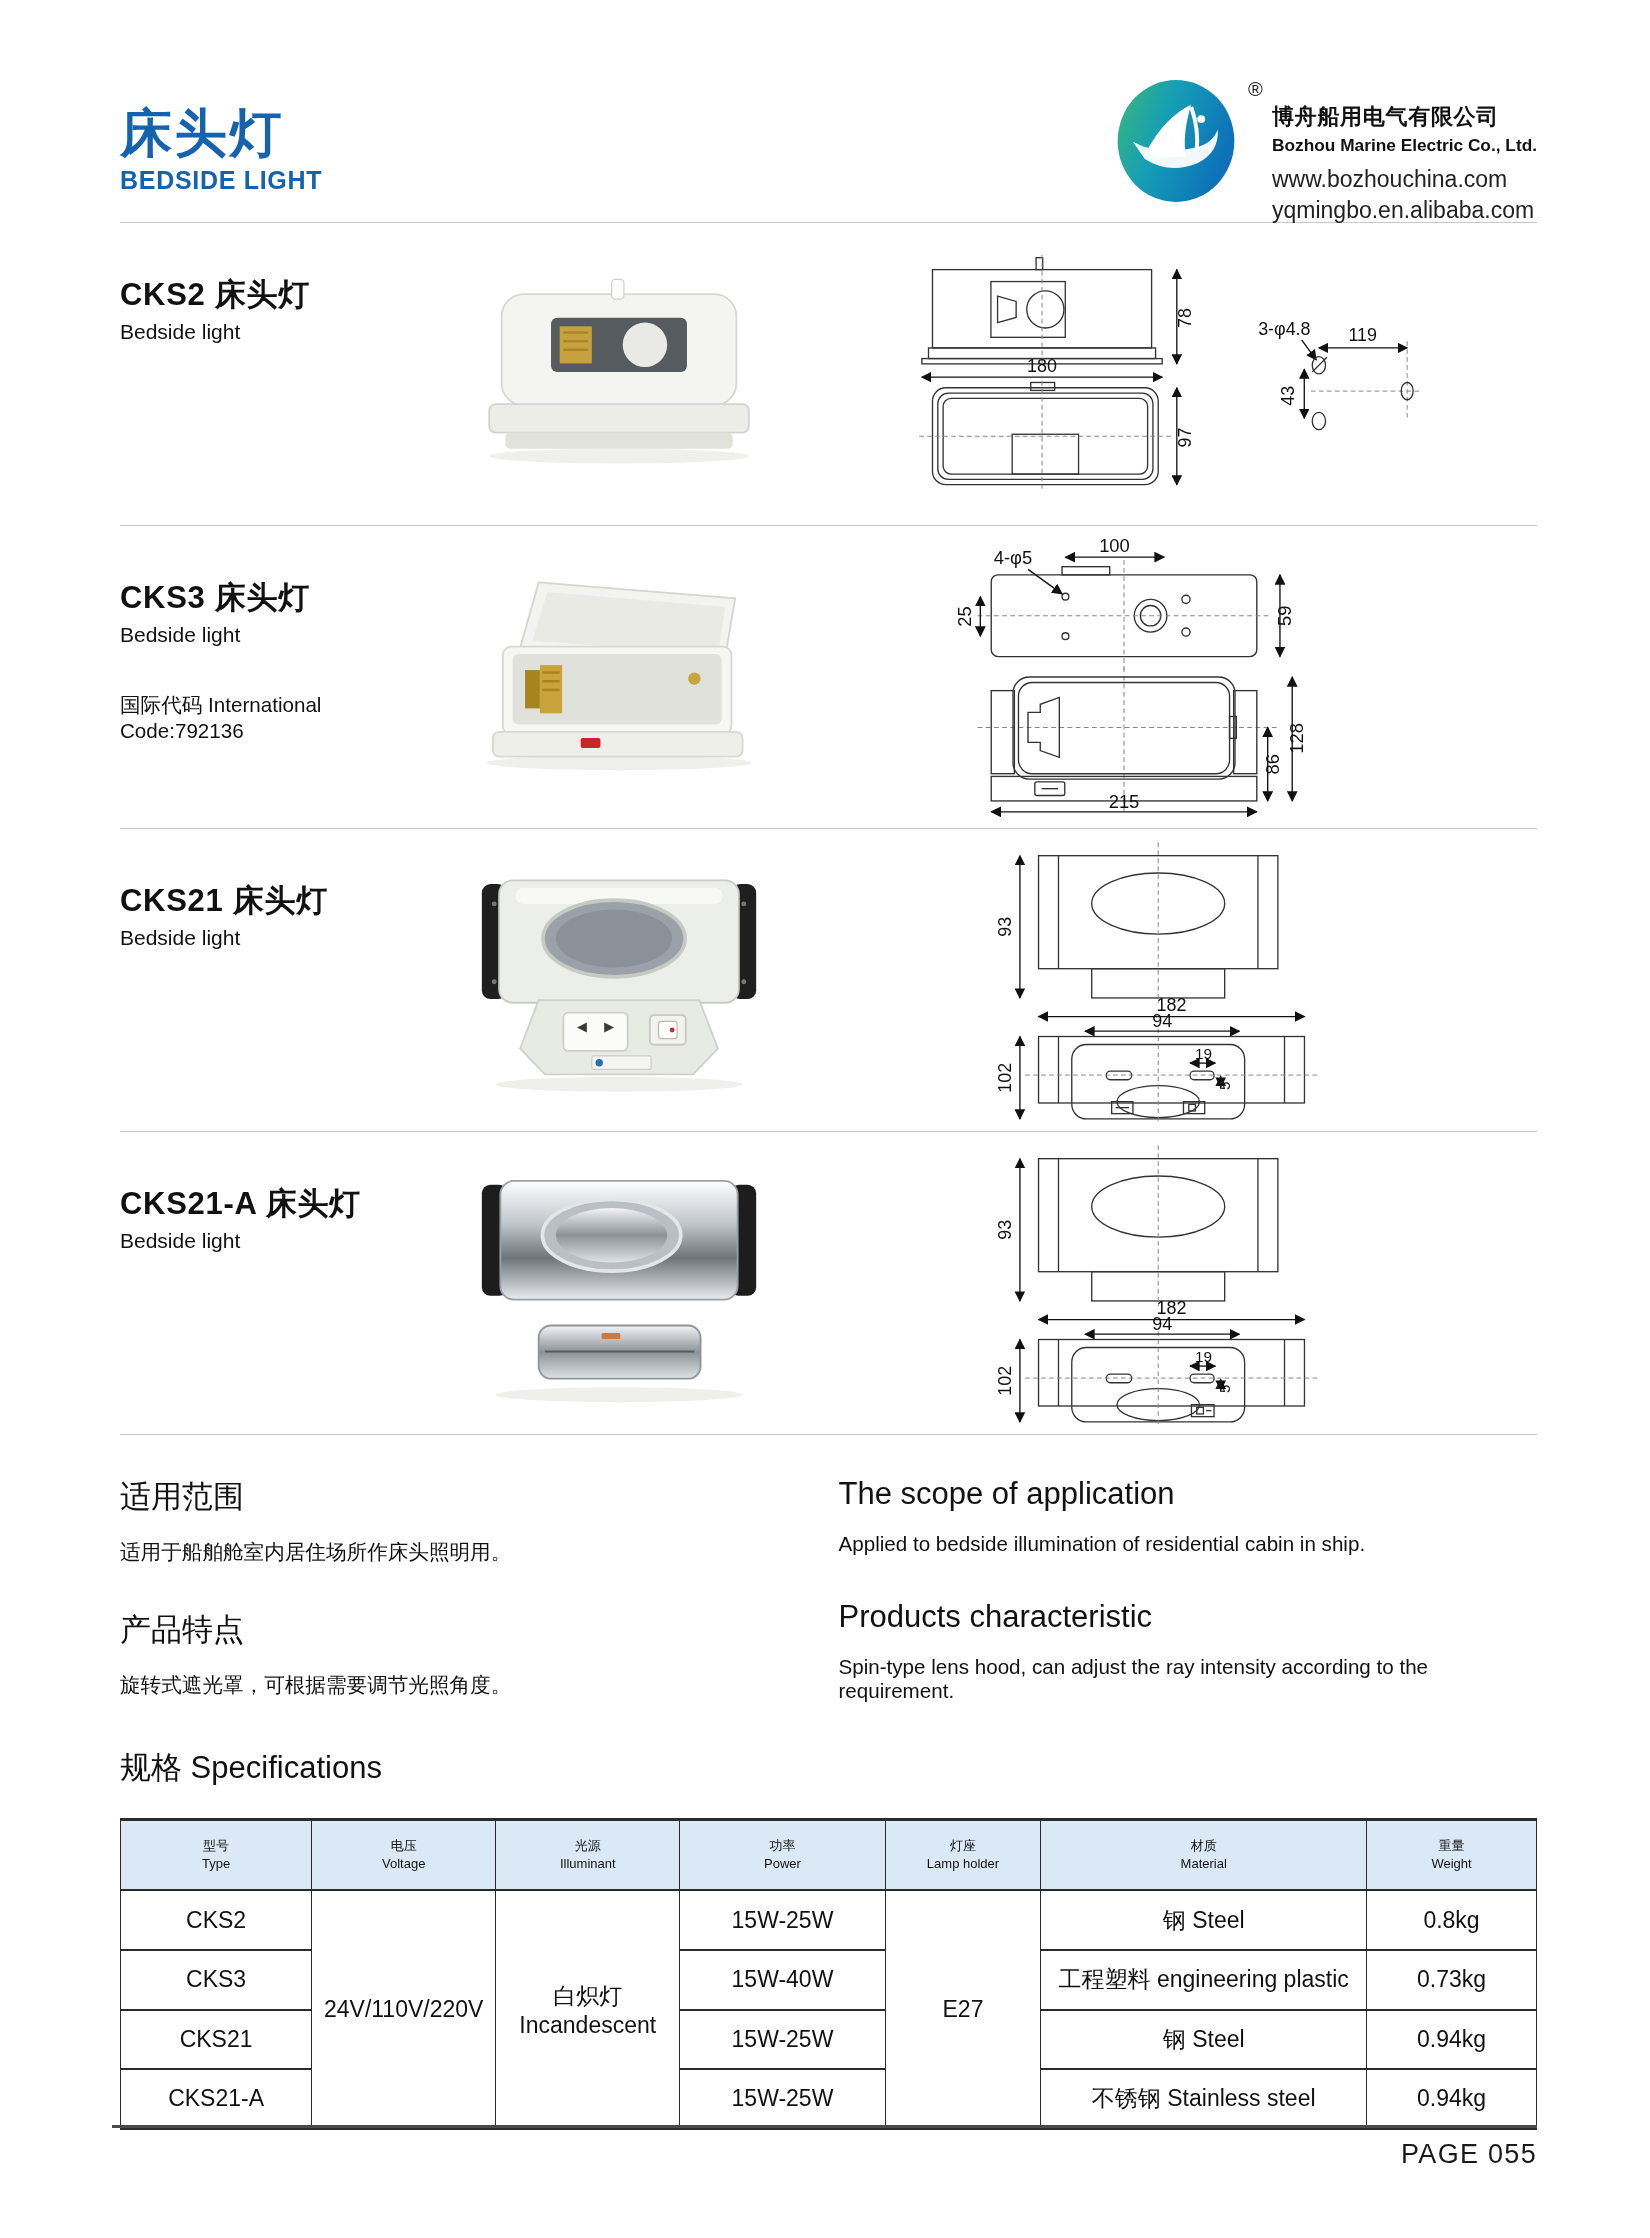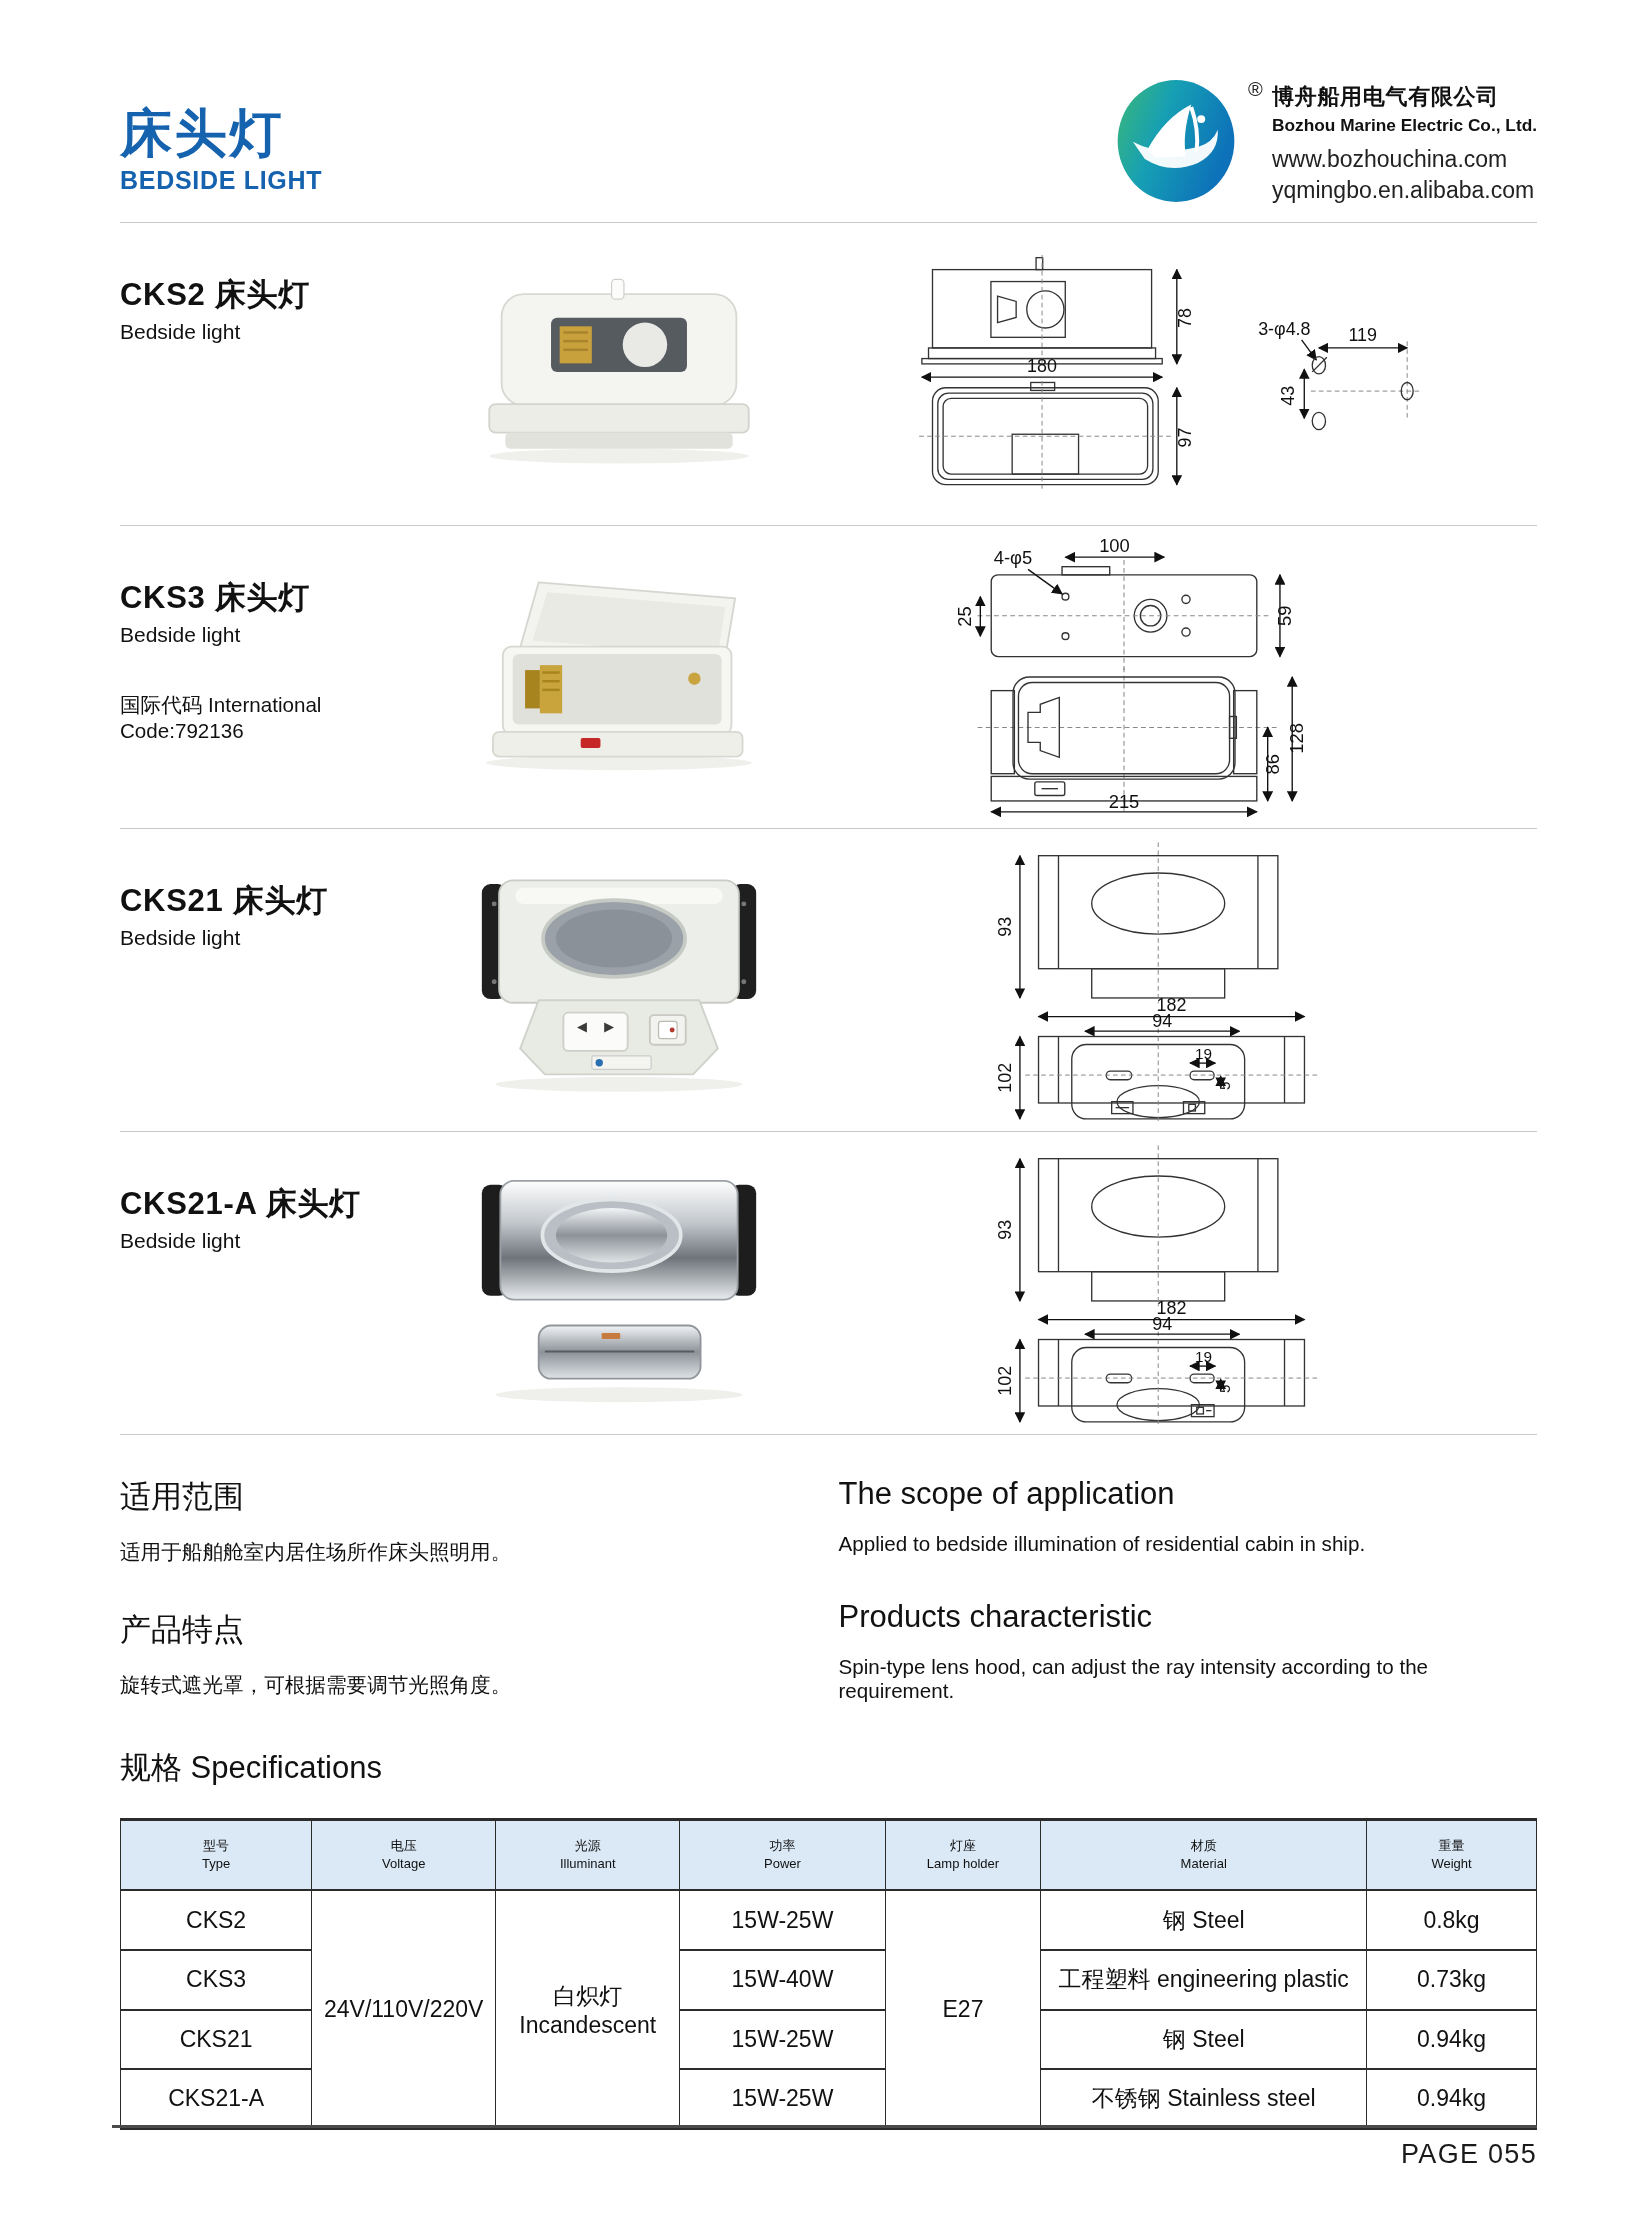--- a/index.html
+++ b/index.html
@@ -13,21 +13,21 @@
   .header{
     display:flex;justify-content:space-between;align-items:flex-start;
     padding-top:78px;height:223px;box-sizing:border-box;
     border-bottom:1.3px solid #c9c9c9;
   }
   .title-block{padding-top:29px;}
   .title-zh{font-size:52px;font-weight:bold;color:#1562ae;letter-spacing:2.7px;line-height:1;}
   .title-en{font-size:25px;font-weight:bold;color:#1562ae;letter-spacing:0.7px;margin-top:6.7px;}
   .brand{display:flex;align-items:flex-start;gap:9.3px;position:relative;}
   .brand .reg{font-size:20px;color:#222;line-height:1;margin-top:1.3px;}
-  .brand-text{margin-top:4px;}
+  .brand-text{margin-top:24px;}
   .brand-name-zh{font-size:22px;font-weight:bold;color:#111;letter-spacing:0.7px;}
   .brand-name-en{font-size:17.3px;font-weight:bold;color:#111;margin-top:2.7px;}
   .brand-url{font-size:23px;color:#222;margin-top:9.3px;line-height:1.3;}
   .brand-url + .brand-url{margin-top:1.3px;}
 
   
   .product-row{
     display:grid;grid-template-columns:313px 372px 1fr;align-items:center;
     height:303px;border-bottom:1.3px solid #c9c9c9;box-sizing:border-box;
   }

